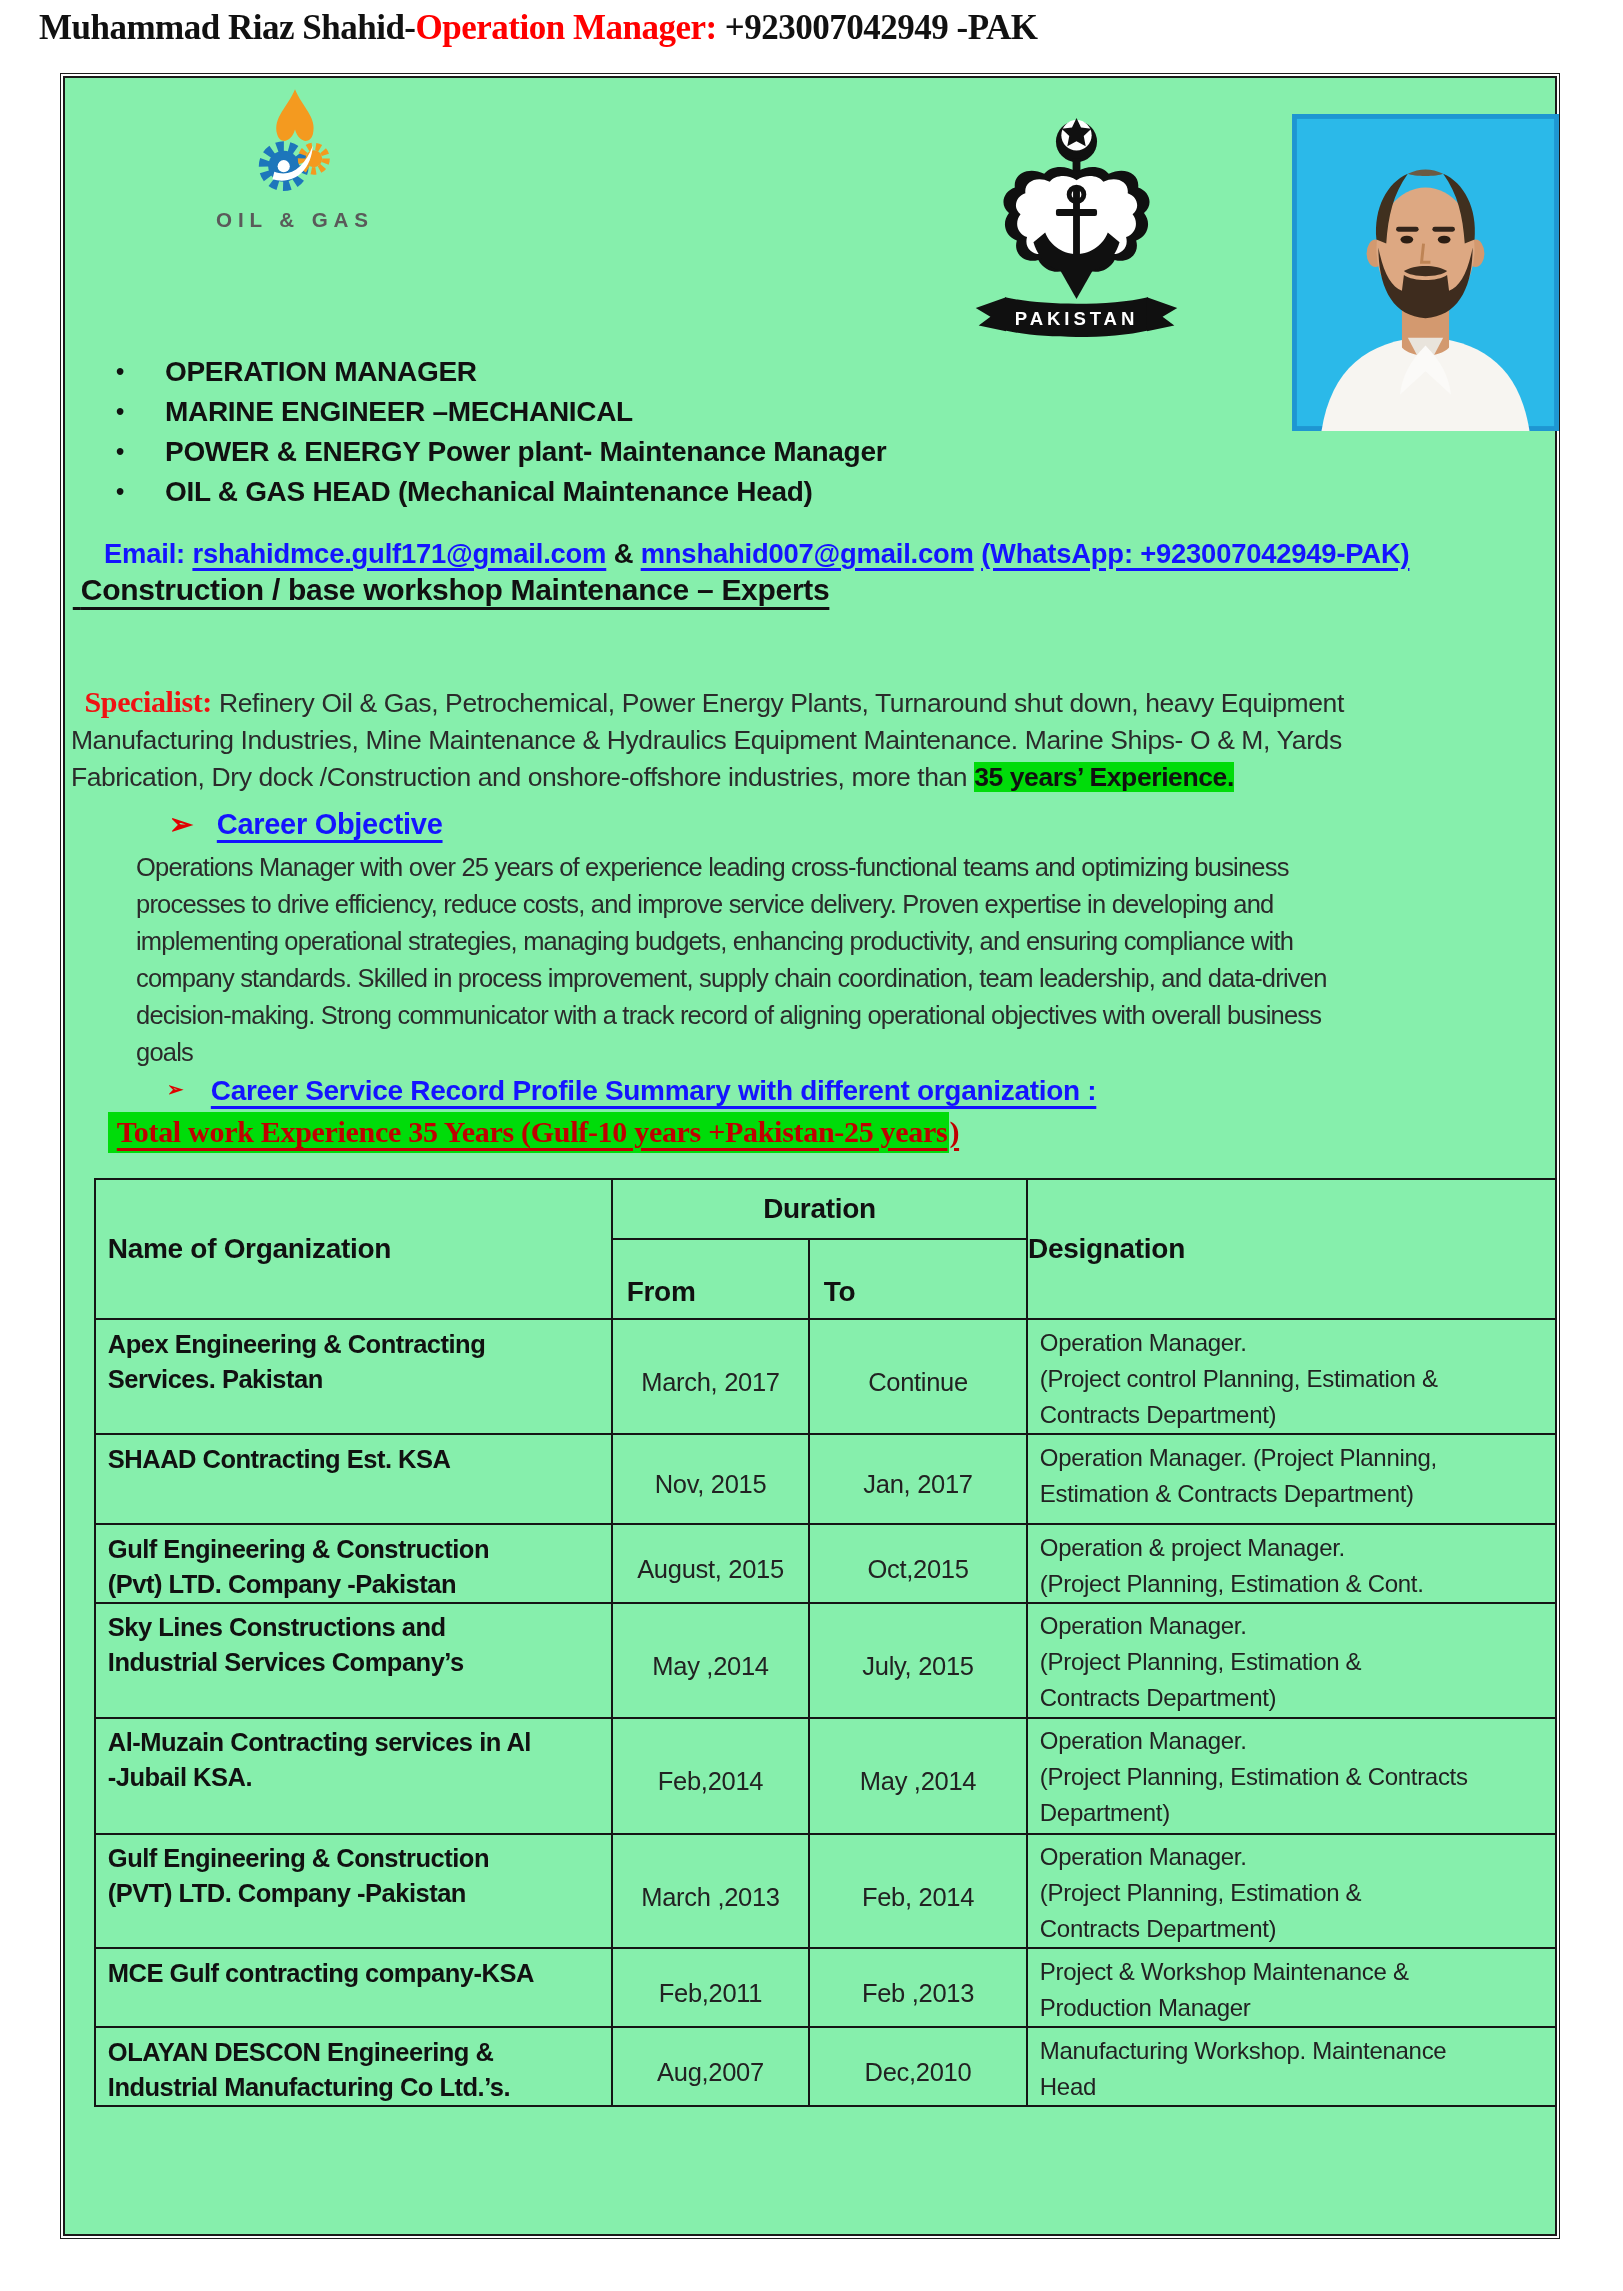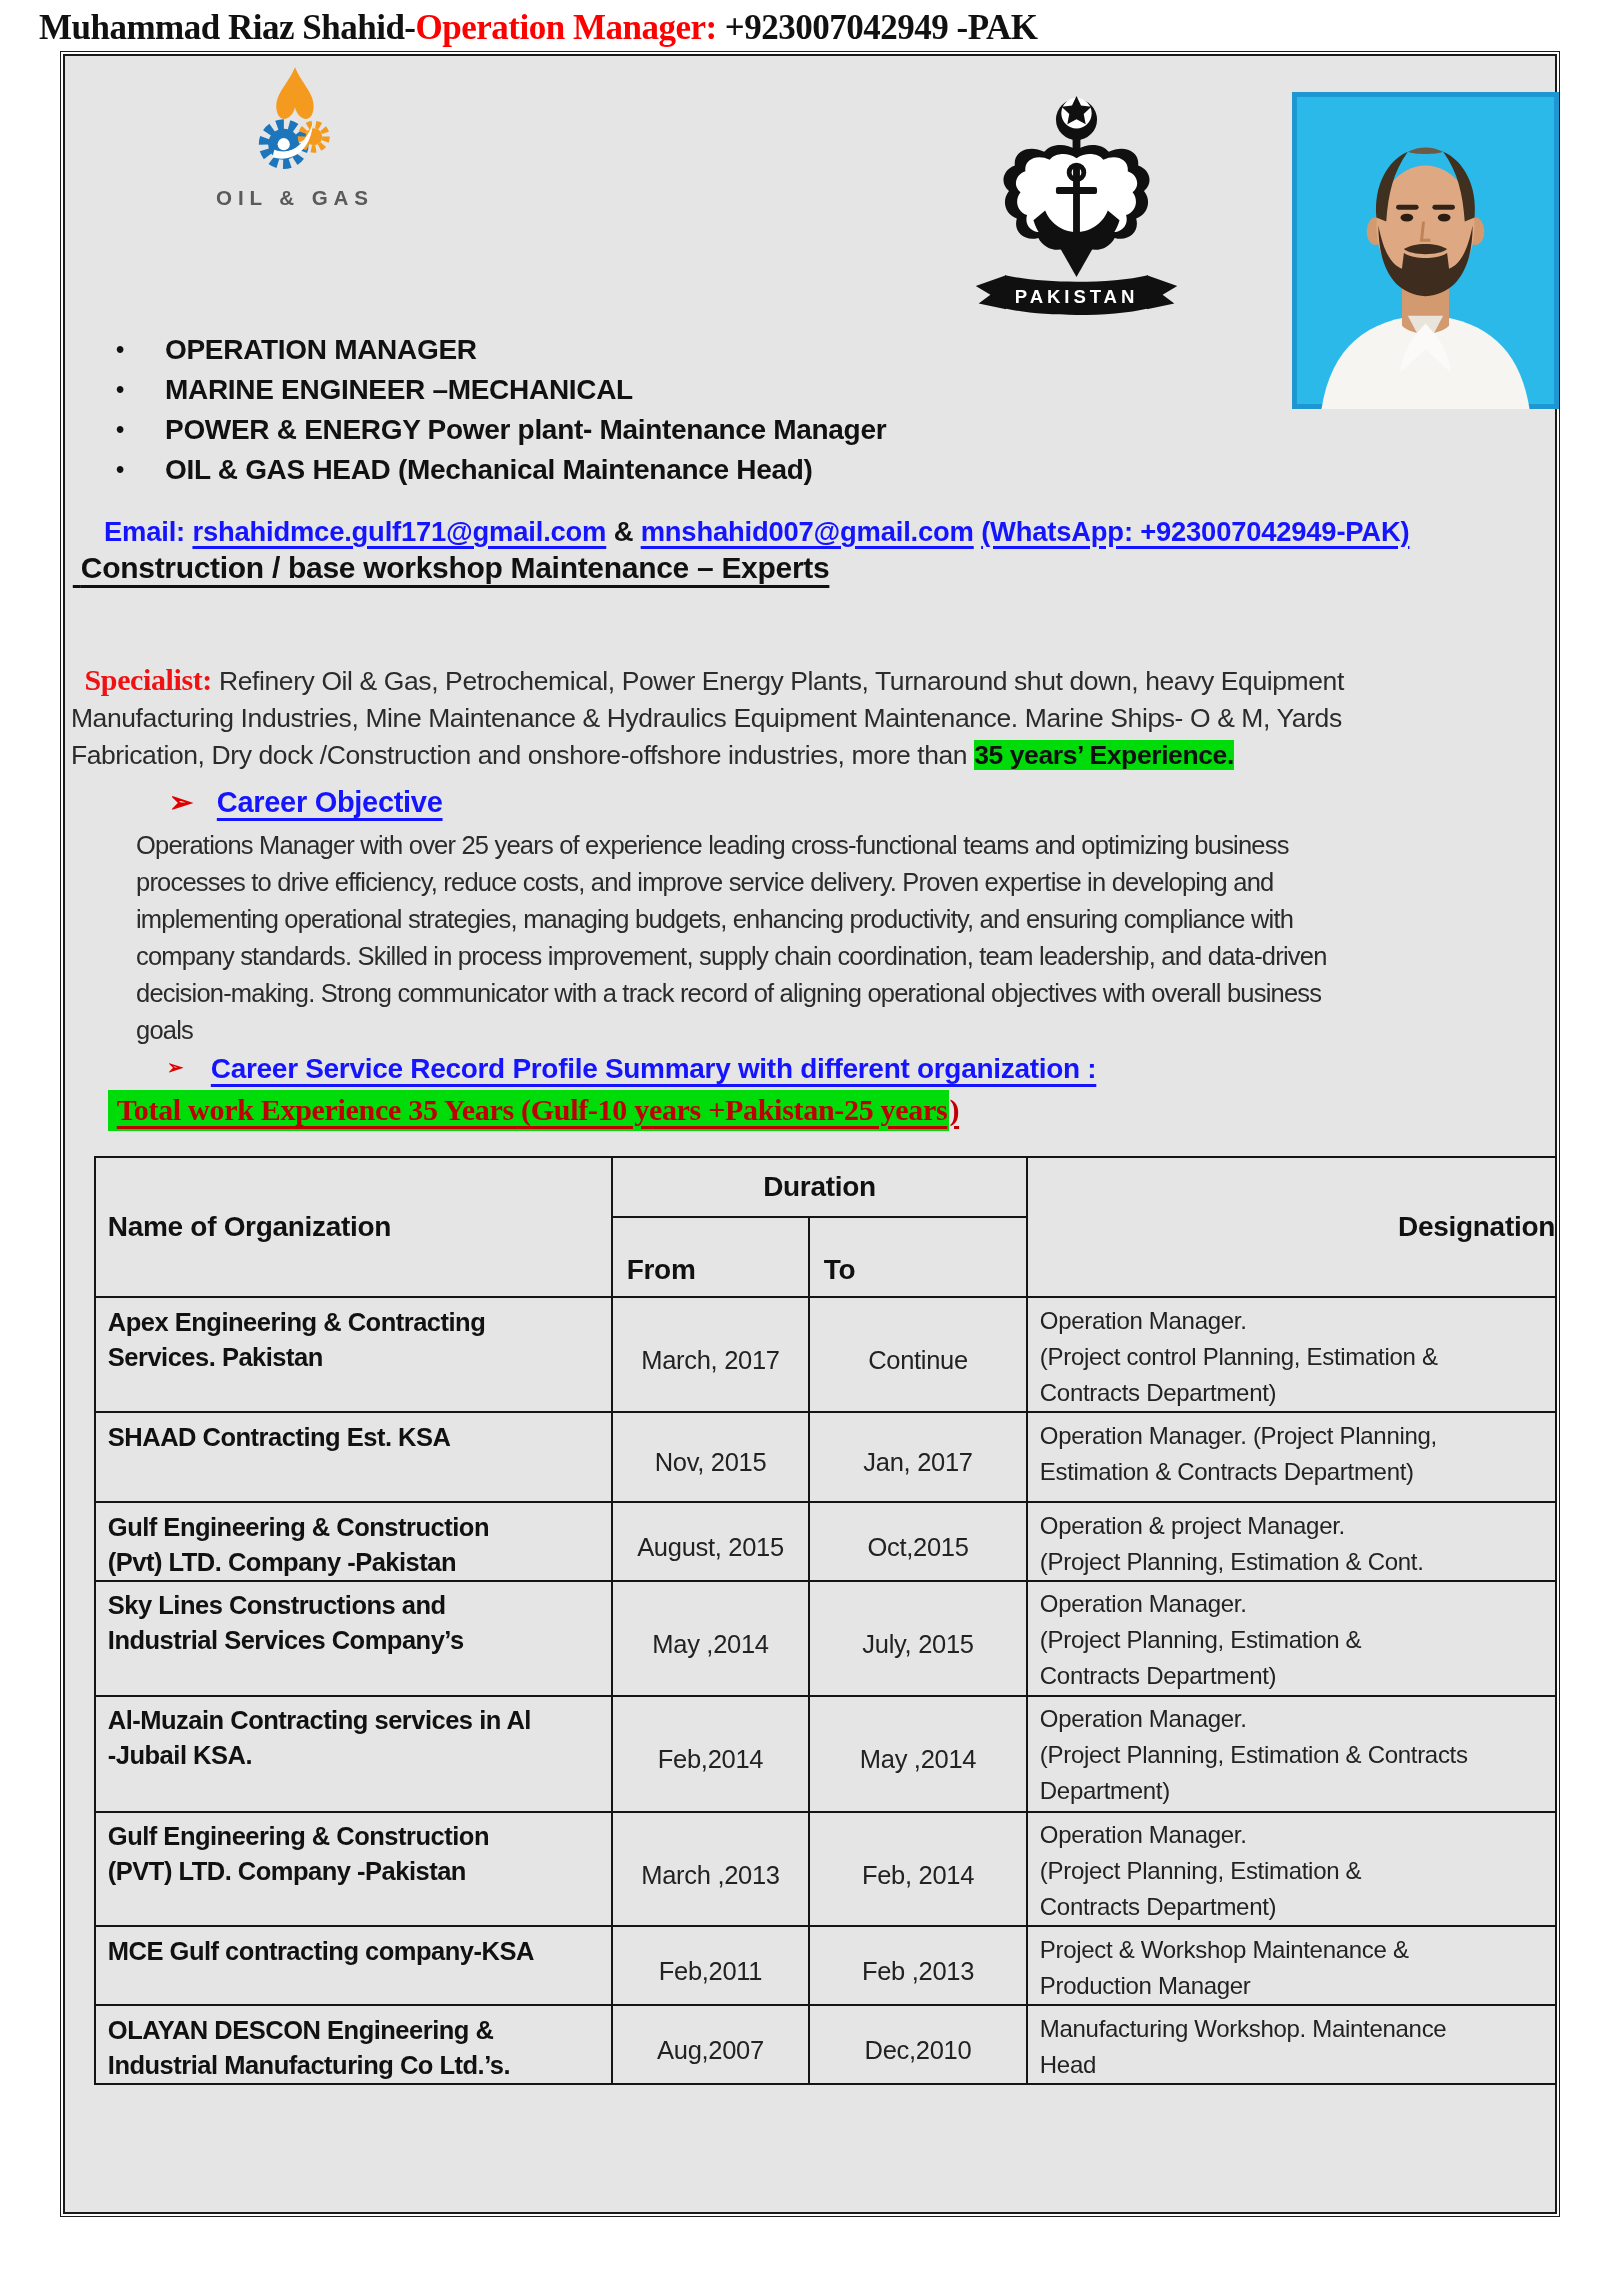--- a/index.html
+++ b/index.html
@@ -11,23 +11,23 @@
   
   .doc-title {
     position:absolute; left:39px; top:7.8px;
     font-family:"Liberation Serif", serif; font-weight:700;
     font-size:35px; letter-spacing:-0.5px; white-space:nowrap;
   }
   .doc-title .t-red { color:#ff0000; }
 
   
   .page {
-    position:absolute; left:63px; top:54px; width:1494px; height:2160px;
+    position:absolute; left:63px; top:76px; width:1494px; height:2160px;
     border:2.9px solid #1b1b1b; outline:1px solid #1b1b1b; outline-offset:2px;
-    background:#e5e5e5;
+    background:#86efac;
   }
 
   
   .oilgas-logo { position:absolute; left:137px; top:7.8px; width:186px; text-align:center; }
   .oilgas-logo svg { width:94px; height:120px; display:block; margin:0 auto; }
   .oilgas-label { font-size:20.6px; font-weight:700; letter-spacing:5.9px; color:#5a5a5a; margin-top:2px; }
 
   .navy-emblem { position:absolute; left:899px; top:31px; width:225px; height:253px; }
   .navy-emblem svg { width:100%; height:100%; }
 
@@ -95,21 +95,21 @@
     margin:29px 0 0 29px; width:1460px;
     border-collapse:collapse; table-layout:fixed;
   }
   .record-table th, .record-table td { border:2px solid #151515; }
   .record-table thead tr.hr1 { height:60px; }
   .record-table thead tr.hr2 { height:80px; }
   .record-table th { font-size:28px; font-weight:700; letter-spacing:-0.3px; }
   th.h-org { text-align:left; padding-left:11.8px; vertical-align:middle; border-bottom:2.9px solid #151515; }
   th.h-duration { text-align:center; vertical-align:middle; }
   th.h-fromto { text-align:left; vertical-align:bottom; padding:0 0 9.8px 13.7px; border-bottom:2.9px solid #151515; }
-  th.h-desig { text-align:right; vertical-align:middle; border-bottom:2.9px solid #151515;border-radius:30px; }
+  th.h-desig { text-align:left; vertical-align:middle; border-bottom:2.9px solid #151515;border-radius:30px; }
 
   tbody tr:nth-child(1){ height:101px;margin-left:40px; }
   tbody tr:nth-child(2){ height:90px; }
   tbody tr:nth-child(3){ height:74px; }
   tbody tr:nth-child(4){ height:115px; }
   tbody tr:nth-child(5){ height:116px; }
   tbody tr:nth-child(6){ height:108px; }
   tbody tr:nth-child(7){ height:74px; }
   tbody tr:nth-child(8){ height:75px; }
 

